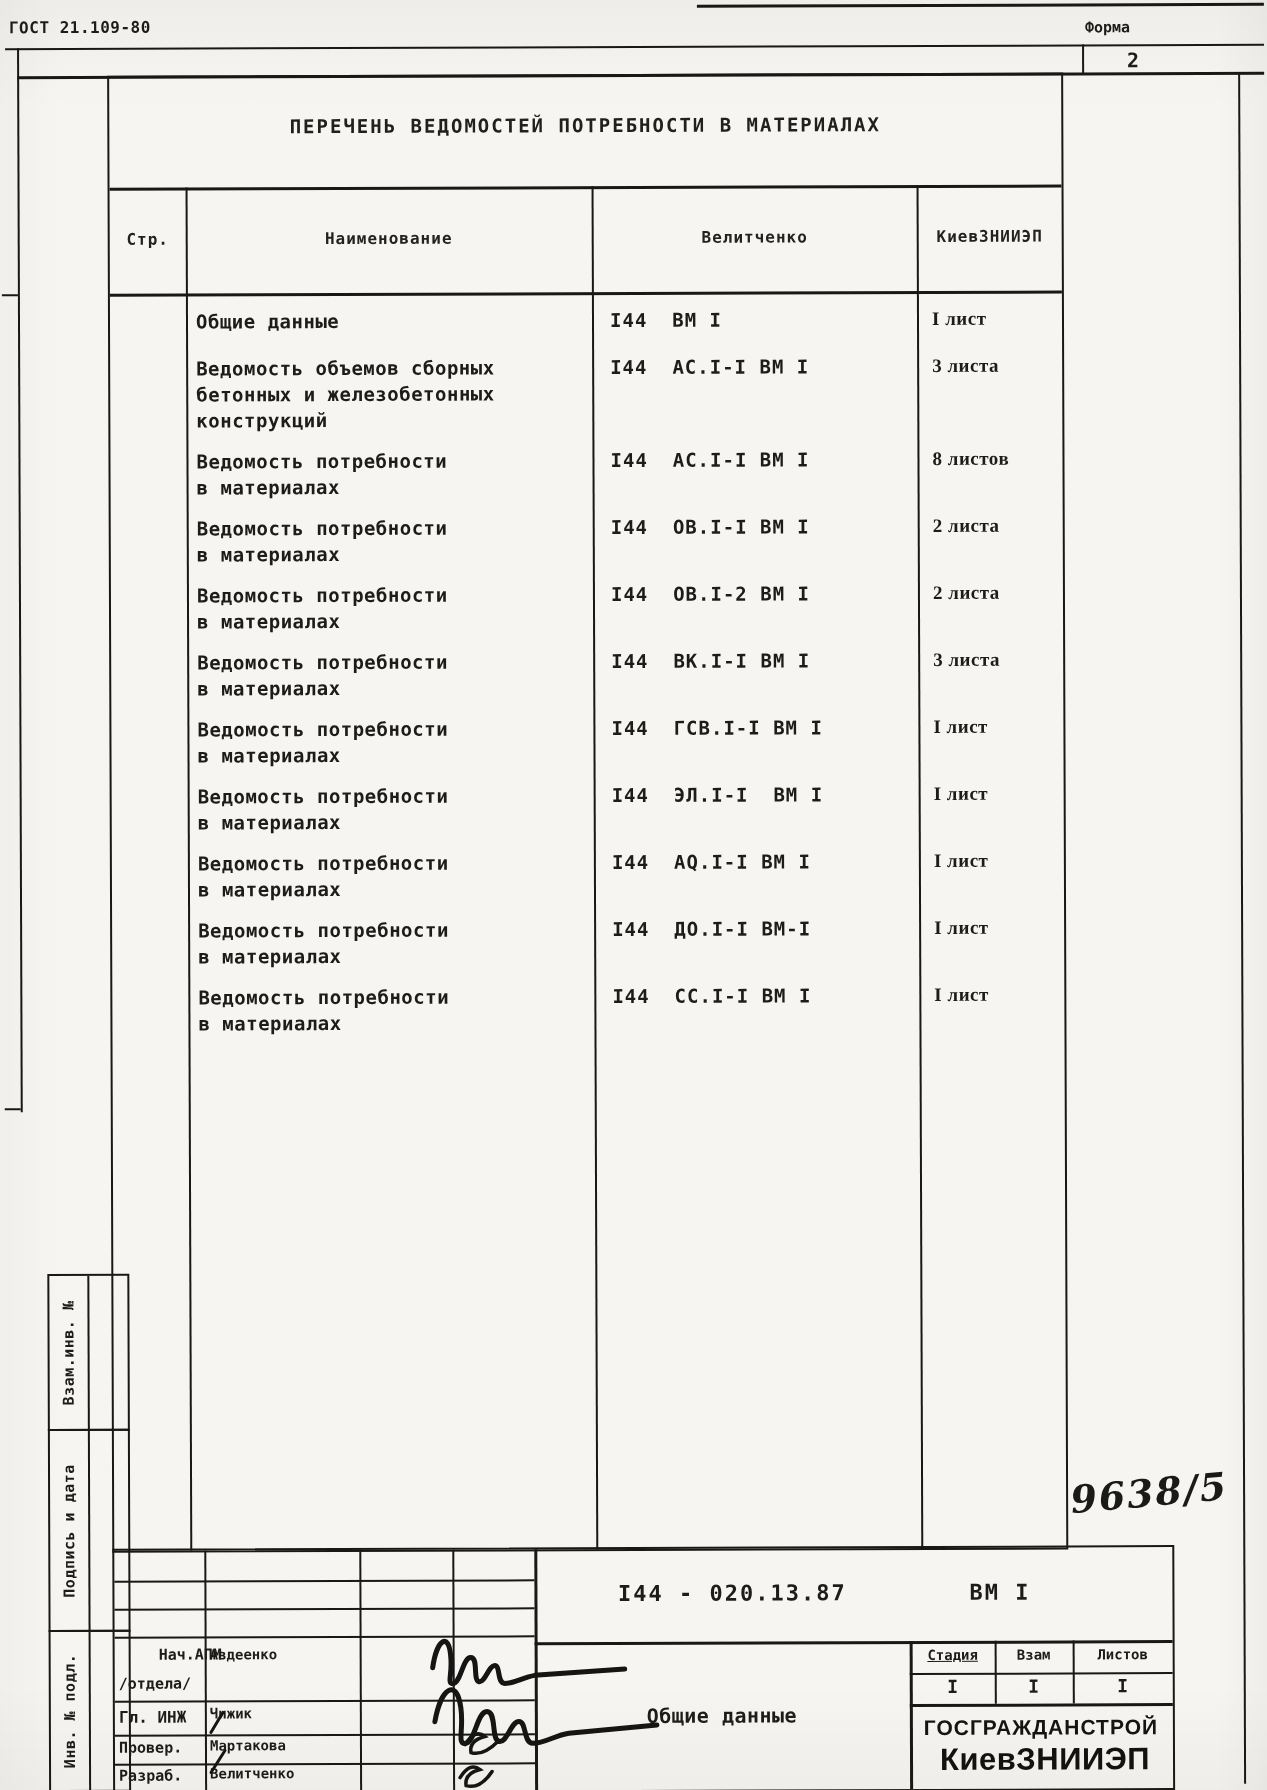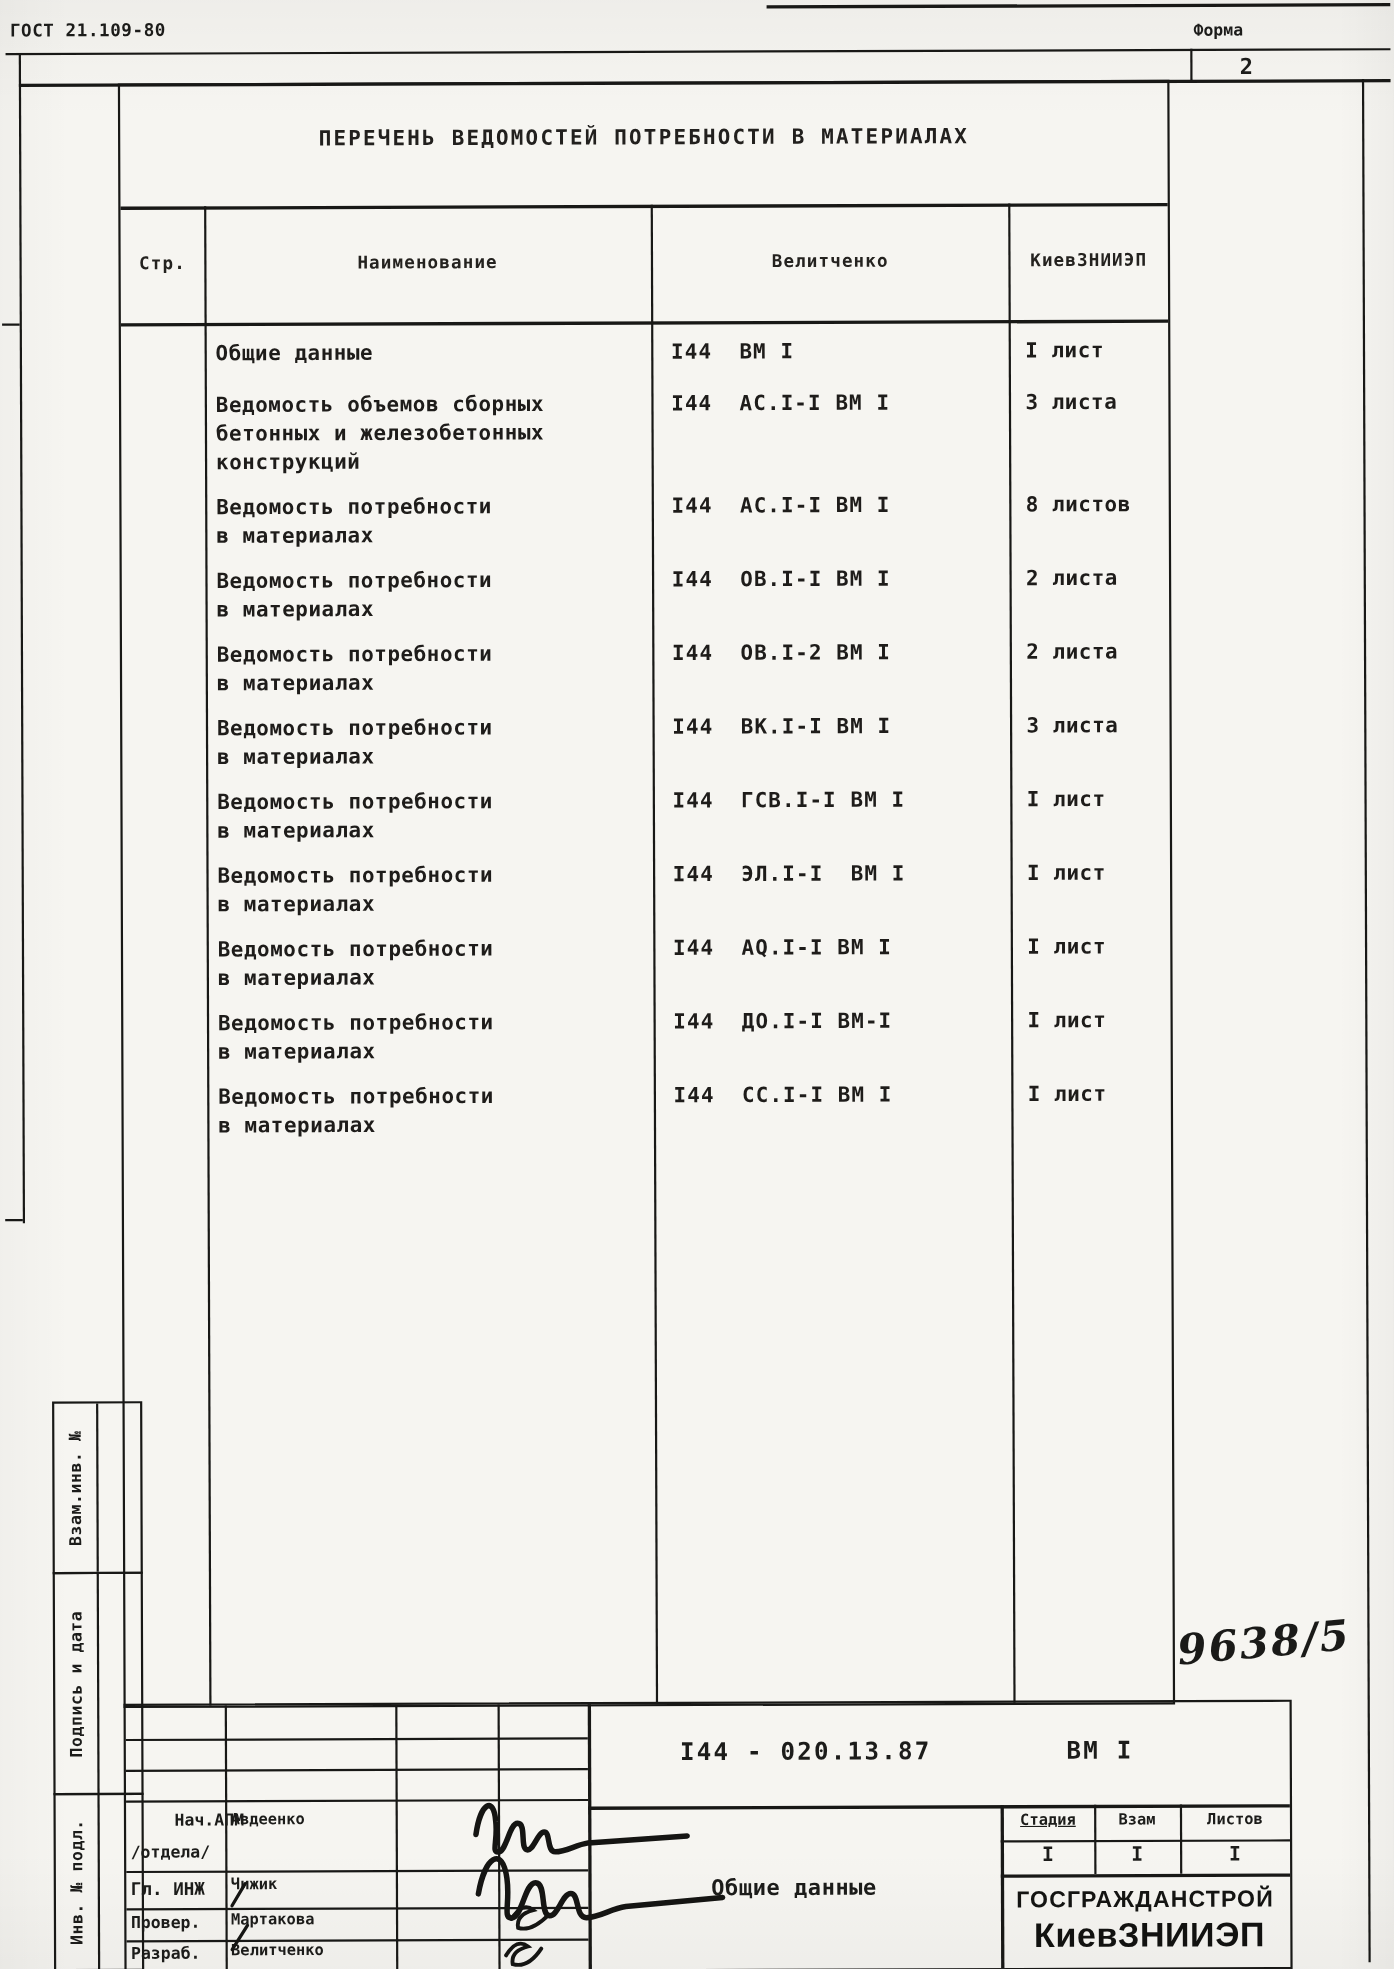--- a/index.html
+++ b/index.html
@@ -20,21 +20,21 @@
   .tw{font-weight:700;letter-spacing:0.5px;}
   
   .main-table{position:absolute;left:110px;top:74px;width:952px;height:1473px;border:2px solid #181816;}
   .table-title{position:absolute;left:476px;top:38px;transform:translateX(-50%);font-size:19px;font-weight:700;letter-spacing:2px;white-space:pre;color:#22201e;}
   .col-head{position:absolute;font-size:16px;font-weight:700;letter-spacing:1px;transform:translateX(-50%);color:#24221f;}
   .table-body{position:absolute;left:0;top:218px;width:952px;padding-top:13px;}
   .t-row{position:relative;margin-bottom:15px;font-size:19px;line-height:26px;font-weight:700;letter-spacing:0.5px;color:#1e1c1a;}
   .t-row:first-child{margin-bottom:21px;}
   .t-name{padding-left:86px;width:400px;white-space:pre-line;}
   .t-des{position:absolute;left:500px;top:0;white-space:pre;letter-spacing:1px;}
-  .t-note{position:absolute;left:822px;top:0;white-space:pre;}
+  .t-note{position:absolute;left:822px;top:0;white-space:pre;font-family:Liberation Serif, serif;}
   
   .sidebox{position:absolute;border:2px solid #181816;}
   .sidelabel{position:absolute;left:0;top:0;width:38px;height:100%;border-right:2px solid #181816;}
   .sidelabel span{position:absolute;left:50%;top:50%;transform:translate(-50%,-50%) rotate(-90deg);font-size:15px;font-weight:700;white-space:pre;letter-spacing:0.5px;}
   
   .tblock{position:absolute;left:110px;top:1547px;width:1058px;height:241px;border:2px solid #181816;font-weight:700;}
   .tb-role{position:absolute;left:4px;font-size:15px;font-weight:700;white-space:pre;}
   .tb-name{position:absolute;left:95px;font-size:14px;font-weight:700;white-space:pre;text-align:center;}
   .stage-h{position:absolute;font-size:14px;font-weight:700;transform:translateX(-50%);}
   .stage-v{position:absolute;font-size:18px;font-weight:700;transform:translateX(-50%);}

